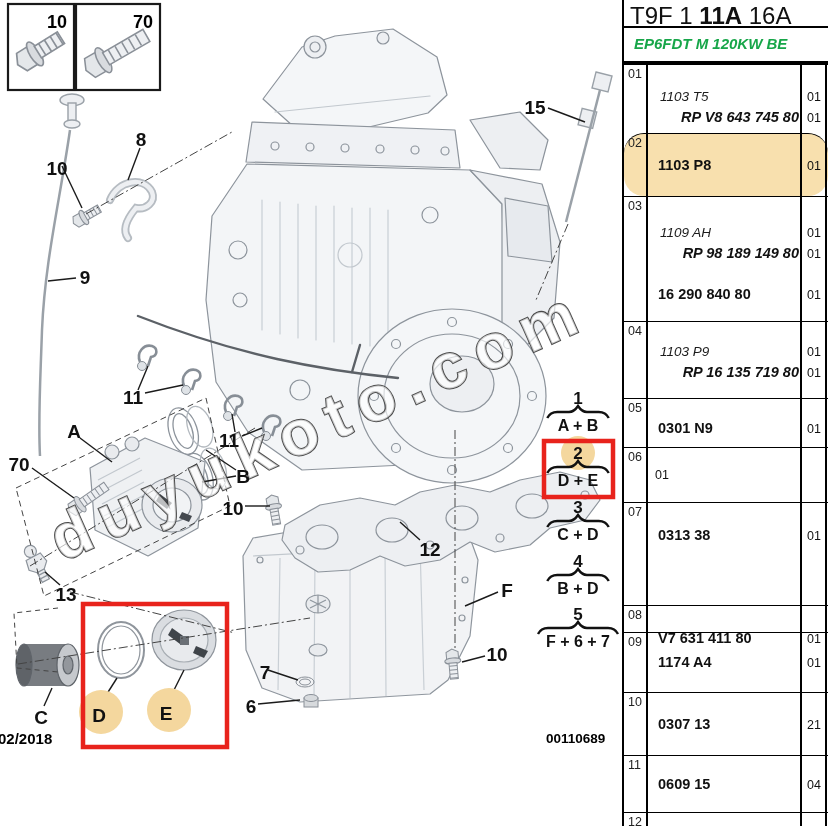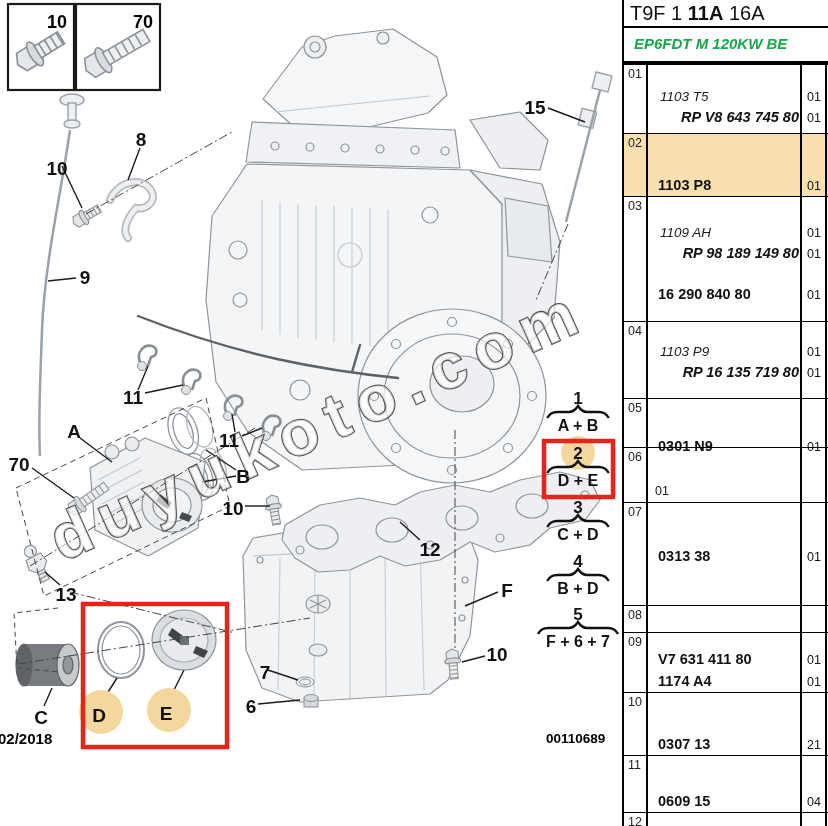--- a/index.html
+++ b/index.html
@@ -4,33 +4,33 @@
 <style>
   html,body{margin:0;padding:0}
   body{width:828px;height:826px;position:relative;background:#fff;overflow:hidden;
        font-family:"Liberation Sans",sans-serif;color:#111}
   #diagram{position:absolute;left:0;top:0;width:622px;height:826px}
   svg text{font-family:"Liberation Sans",sans-serif}
 
   
   #ptable{position:absolute;left:622px;top:0;width:206px;height:826px;
           border-left:2px solid #000;box-sizing:border-box;overflow:hidden;background:#fff}
-  .thead{position:absolute;left:0;top:0;width:100%;height:26px;font-size:20px;
+  .thead{position:absolute;left:0;top:0;width:100%;height:26px;font-size:24px;
          padding:2px 0 0 6px;box-sizing:border-box;white-space:nowrap}
   .thead .b{font-weight:700}
   .variant{position:absolute;left:0;top:26px;width:100%;height:39px;box-sizing:border-box;
            border-top:2px solid #000;border-bottom:4px solid #000;
            font-style:italic;font-weight:700;font-size:15px;line-height:31px;
            padding-left:10px;white-space:nowrap;overflow:hidden}
   .prow{position:absolute;left:0;width:100%;border-top:1.5px solid #000;box-sizing:border-box}
   .prow.first{border-top:none}
   .pnum{position:absolute;top:2px;left:4px;font-size:12.5px;color:#222}
   .lines{position:absolute;left:24px;right:3px;top:0;bottom:0;display:flex;
          flex-direction:column;justify-content:flex-end;padding-bottom:5px}
-  .lines.middle{justify-content:flex-end;padding-bottom:0}
+  .lines.middle{justify-content:center;padding-bottom:0}
   .pline{display:flex;align-items:baseline;height:21px;line-height:21px}
   .pline.spacer{height:20px}
   .ptxt{flex:1;white-space:nowrap;overflow:visible}
   .t-italic{font-style:italic;color:#1c1c1c;padding-left:12px;font-size:13.5px}
   .t-bold-italic{font-style:italic;font-weight:700;text-align:right;padding-right:1px;font-size:14.5px}
   .t-bold{font-weight:700;padding-left:10px;font-size:14.5px}
   .qty{width:25px;font-size:12.5px;padding-left:7px;box-sizing:border-box;flex:none}
   .vline{position:absolute;top:65px;bottom:0;width:1.5px;background:#000;pointer-events:none}
 </style>
 </head>
@@ -335,21 +335,21 @@
           <div class="pline">
             <div class="ptxt t-italic">1103 T5</div>
             <div class="qty">01</div>
           </div>
           <div class="pline">
             <div class="ptxt t-bold-italic">RP V8 643 745 80</div>
             <div class="qty">01</div>
           </div>
         </div>
       </div>
-      <div class="prow" style="top: 133px; height: 63px; background: rgb(248, 224, 174);">
+      <div class="prow" style="top: 133px; height: 63px; background: rgb(248, 224, 174); border-radius: 20px;">
         <div class="pnum">02</div>
         <div class="lines middle">
           <div class="pline">
             <div class="ptxt t-bold">1103 P8</div>
             <div class="qty">01</div>
           </div>
         </div>
       </div>
       <div class="prow" style="top: 196px; height: 125px;">
         <div class="pnum">03</div>

